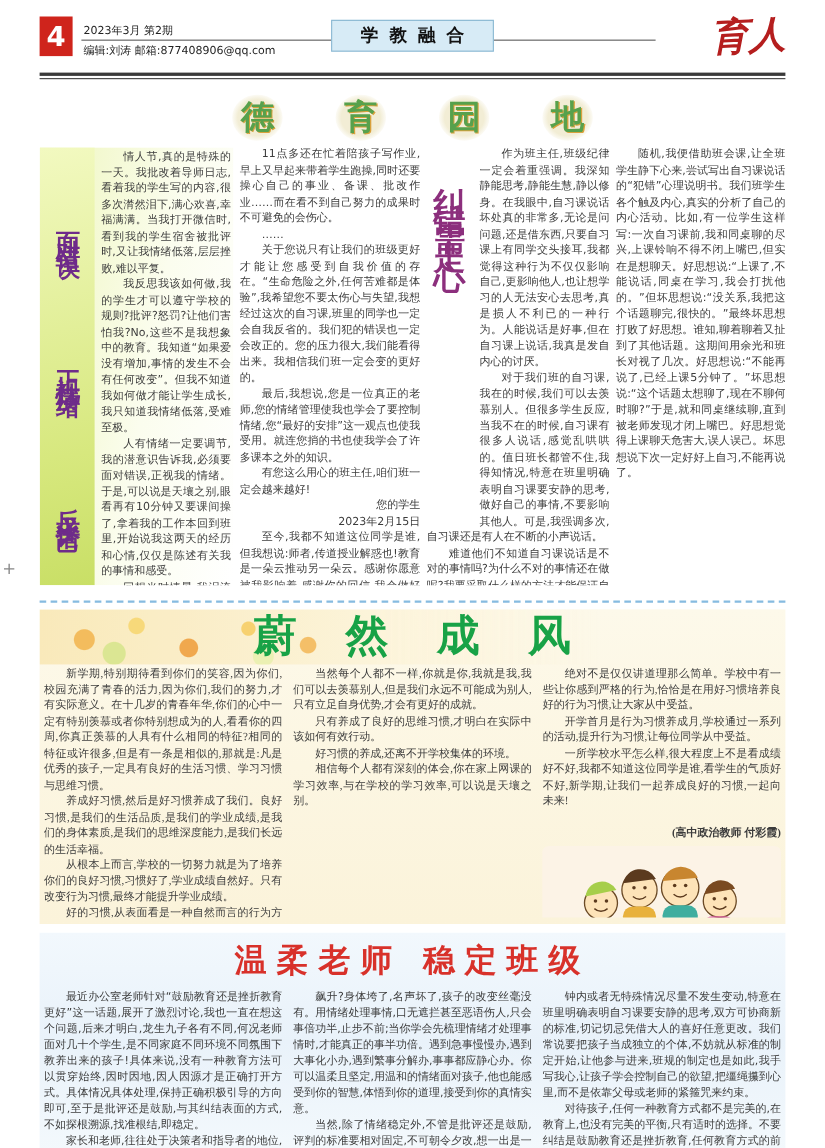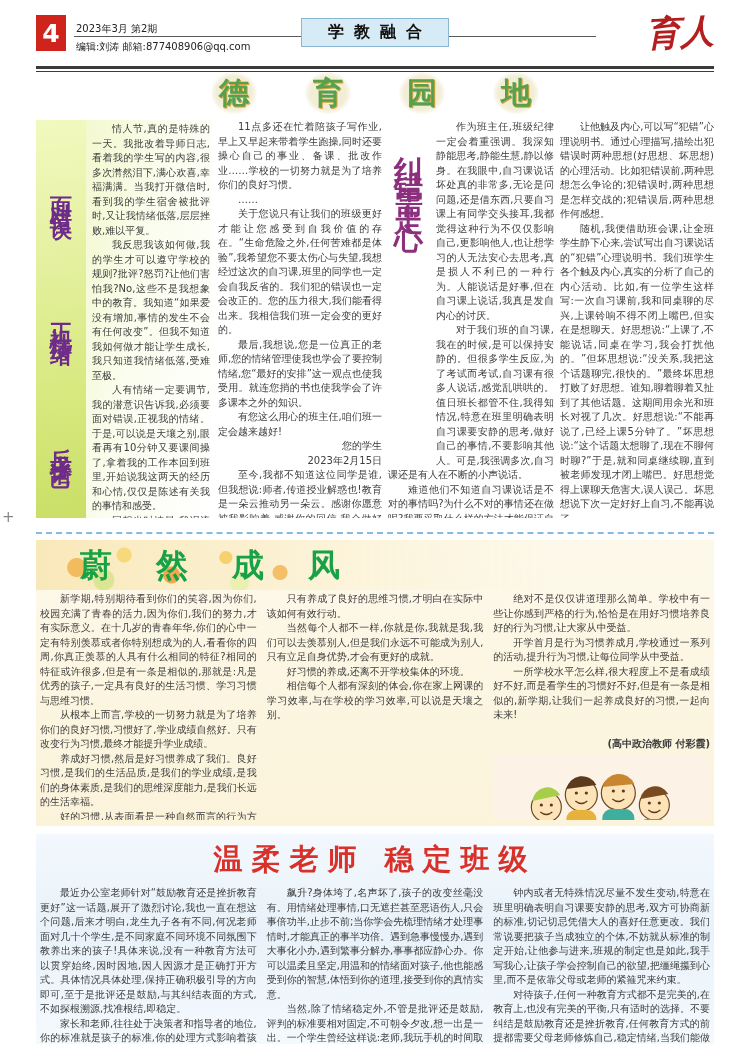--- a/index.html
+++ b/index.html
@@ -17,21 +17,21 @@
   .masthead{position:absolute;right:0;top:0;color:#b51e1e;font-size:34px;font-weight:bold;
             font-family:"DejaVu Serif","Liberation Serif",serif;font-style:italic;transform:rotate(-3deg);}
   .header-rule{margin:4px 36px 0;border-top:3px solid #3a3a3a;border-bottom:1px solid #3a3a3a;height:2px;}
   .reg-mark{position:absolute;left:2px;top:508px;color:#888;font-size:15px;}
   
   .art{font-size:10px;line-height:1.45;text-align:justify;}
   .art p{margin:0;text-indent:2em;}
   .sig{text-align:right;font-weight:600;margin-top:14px;}
   .signoff p{text-indent:0;text-align:right;margin:0;}
   
-  .sec-moral{margin:0 36px 0;height:452px;overflow:hidden;}
+  .sec-moral{margin:14px 36px 0;height:452px;overflow:hidden;}
   .moral-title{text-align:center;margin:0 0 6px;}
   .moral-title span{display:inline-block;width:46px;height:42px;line-height:42px;margin:0 24px;
       border-radius:50%;background:radial-gradient(ellipse at center,#f2edd5 55%,rgba(242,237,213,0) 75%);
       font-size:30px;font-weight:800;color:#57a14c;text-shadow:1px 1px 0 #d9a13c;}
   .moral-cols{display:flex;gap:6px;height:398px;overflow:hidden;}
   .mcol1{width:176px;min-width:176px;display:flex;
          background:linear-gradient(100deg,#eef6bc 0%,#fbfdee 55%,#ffffff 100%);}
   .vrail{width:50px;min-width:50px;display:flex;flex-direction:column;align-items:center;
          justify-content:space-around;padding:10px 0;
          background:linear-gradient(170deg,#f2f9c0,#d7e87e 70%,#c9df66);}
@@ -49,23 +49,23 @@
   .wind-head{position:relative;height:50px;}
   .wind-flowers{position:absolute;inset:0;opacity:.9;background:
       radial-gradient(circle at 6% 55%,#f2b54e 0 9px,rgba(0,0,0,0) 10px),
       radial-gradient(circle at 13% 30%,#f7d56e 0 7px,rgba(0,0,0,0) 8px),
       radial-gradient(circle at 20% 70%,#ef9f3e 0 8px,rgba(0,0,0,0) 9px),
       radial-gradient(circle at 28% 35%,#f7cd63 0 6px,rgba(0,0,0,0) 7px),
       radial-gradient(circle at 36% 65%,#f3b95a 0 7px,rgba(0,0,0,0) 8px),
       radial-gradient(circle at 10% 80%,#d8e48a 0 10px,rgba(0,0,0,0) 11px),
       radial-gradient(circle at 30% 85%,#e9efad 0 9px,rgba(0,0,0,0) 10px),
       linear-gradient(90deg,#f9e7b5 0%,#fcf3d8 45%,rgba(252,243,216,0) 75%);}
-  .wind-title{position:relative;line-height:50px;font-size:32px;font-weight:800;
+  .wind-title{position:relative;text-align:center;line-height:50px;font-size:39px;font-weight:800;
               color:#18a246;letter-spacing:44px;text-indent:44px;}
-  .wind-cols{display:flex;gap:10px;padding:2px 4px 0;height:228px;overflow:hidden;}
+  .wind-cols{display:flex;gap:10px;padding:2px 4px 0;height:228px;overflow:hidden;font-family:Liberation Serif, serif;}
   .wind-cols .col{flex:1;min-width:0;}
   .cartoon{margin-top:4px;height:140px;background:#fcf3e6;border-radius:6px;position:relative;overflow:hidden;}
   .cartoon svg{display:block;width:100%;height:100%;}
   
   .sec-gentle{margin:8px 36px 0;height:214px;overflow:hidden;padding:4px 4px 0;
               background:linear-gradient(180deg,#f2f8fd,#e9f2fa 45%,#f5fafd);}
   .gentle-title{text-align:center;color:#d8312a;font-size:29px;font-weight:800;
                 letter-spacing:9px;margin:2px 0 6px;}
   .gentle-cols{display:flex;gap:10px;height:168px;overflow:hidden;}
   .gentle-cols .col{flex:1;min-width:0;}
@@ -101,83 +101,82 @@
         </div>
         <div class="text art">
             <p>情人节,真的是特殊的一天。我批改着导师日志,看着我的学生写的内容,很多次潸然泪下,满心欢喜,幸福满满。当我打开微信时,看到我的学生宿舍被批评时,又让我情绪低落,层层挫败,难以平复。</p>
             <p>我反思我该如何做,我的学生才可以遵守学校的规则?批评?怒罚?让他们害怕我?No,这些不是我想象中的教育。我知道“如果爱没有增加,事情的发生不会有任何改变”。但我不知道我如何做才能让学生成长,我只知道我情绪低落,受难至极。</p>
             <p>人有情绪一定要调节,我的潜意识告诉我,必须要面对错误,正视我的情绪。于是,可以说是天壤之别,眼看再有10分钟又要课间操了,拿着我的工作本回到班里,开始说我这两天的经历和心情,仅仅是陈述有关我的事情和感受。</p>
             <p>回想当时情景,我泪流满面,班里鸦雀无声,有些女生也流泪了。时间紧迫,没有来得及听他们的感受。但我相信我的学生一定会有反思。</p>
           </div>
       </div>
       <div class="mcol2 art">
         <div>
-            <p>11点多还在忙着陪孩子写作业,早上又早起来带着学生跑操,同时还要操心自己的事业、备课、批改作业……学校的一切努力就是为了培养你们的良好习惯。</p>
+            <p>11点多还在忙着陪孩子写作业,早上又早起来带着学生跑操,同时还要操心自己的事业、备课、批改作业……而在看不到自己努力的成果时不可避免的会伤心。</p>
             <p>……</p>
             <p>关于您说只有让我们的班级更好才能让您感受到自我价值的存在。“生命危险之外,任何苦难都是体验”,我希望您不要太伤心与失望,我想经过这次的自习课,班里的同学也一定会自我反省的。我们犯的错误也一定会改正的。您的压力很大,我们能看得出来。我相信我们班一定会变的更好的。</p>
             <p>最后,我想说,您是一位真正的老师,您的情绪管理使我也学会了要控制情绪,您“最好的安排”这一观点也使我受用。就连您捎的书也使我学会了许多课本之外的知识。</p>
             <p>有您这么用心的班主任,咱们班一定会越来越好!</p>
           </div>
         <div class="signoff">
             <p>您的学生</p>
             <p>2023年2月15日</p>
           </div>
         <div>
             <p>至今,我都不知道这位同学是谁,但我想说:师者,传道授业解惑也!教育是一朵云推动另一朵云。感谢你愿意被我影响着,感谢你的回信,我会做好自己,继续努力的!</p>
           </div>
 
       </div>
       <div class="mcol3 art">
         <div class="vtitle2">纠错需走心</div>
         <div>
             <p>作为班主任,班级纪律一定会着重强调。我深知静能思考,静能生慧,静以修身。在我眼中,自习课说话坏处真的非常多,无论是问问题,还是借东西,只要自习课上有同学交头接耳,我都觉得这种行为不仅仅影响自己,更影响他人,也让想学习的人无法安心去思考,真是损人不利已的一种行为。人能说话是好事,但在自习课上说话,我真是发自内心的讨厌。</p>
-            <p>对于我们班的自习课,我在的时候,是可以保持安静的。但很多学生反应,为了考试而考试,自习课有很多人说话,感觉乱哄哄的。值日班长都管不住,我得知情况,特意在班里明确表明自习课要安静的思考,做好自己的事情,不要影响其他人。可是,我强调多次,自习课还是有人在不断的小声说话。</p>
+            <p>对于我们班的自习课,我在的时候,我们可以去羡慕别人。但很多学生反应,当我不在的时候,自习课有很多人说话,感觉乱哄哄的。值日班长都管不住,我得知情况,特意在班里明确表明自习课要安静的思考,做好自己的事情,不要影响其他人。可是,我强调多次,自习课还是有人在不断的小声说话。</p>
             <p>难道他们不知道自习课说话是不对的事情吗?为什么不对的事情还在做呢?我要采取什么样的方法才能保证自习课的安静?</p>
           </div>
       </div>
       <div class="mcol4 art">
         <div>
-            <p>让他触及内心,可以写“犯错”心理说明书。通过心理描写,描绘出犯错误时两种思想(好思想、坏思想)的心理活动。比如犯错误前,两种思想怎么争论的;犯错误时,两种思想是怎样交战的;犯错误后,两种思想作何感想。</p>
             <p>随机,我便借助班会课,让全班学生静下心来,尝试写出自习课说话的“犯错”心理说明书。我们班学生各个触及内心,真实的分析了自己的内心活动。比如,有一位学生这样写:一次自习课前,我和同桌聊的尽兴,上课铃响不得不闭上嘴巴,但实在是想聊天。好思想说:“上课了,不能说话,同桌在学习,我会打扰他的。”但坏思想说:“没关系,我把这个话题聊完,很快的。”最终坏思想打败了好思想。谁知,聊着聊着又扯到了其他话题。这期间用余光和班长对视了几次。好思想说:“不能再说了,已经上课5分钟了。”坏思想说:“这个话题太想聊了,现在不聊何时聊?”于是,就和同桌继续聊,直到被老师发现才闭上嘴巴。好思想觉得上课聊天危害大,误人误己。坏思想说下次一定好好上自习,不能再说了。</p>
           </div>
 
       </div>
     </div>
   </div>
 
   <hr class="dash-sep">
 
   <div class="sec-wind">
     <div class="wind-head">
       <div class="wind-flowers"></div>
       <div class="wind-title">蔚然成风</div>
     </div>
     <div class="wind-cols">
       <div class="col art">
         <div>
             <p>新学期,特别期待看到你们的笑容,因为你们,校园充满了青春的活力,因为你们,我们的努力,才有实际意义。在十几岁的青春年华,你们的心中一定有特别羡慕或者你特别想成为的人,看看你的四周,你真正羡慕的人具有什么相同的特征?相同的特征或许很多,但是有一条是相似的,那就是:凡是优秀的孩子,一定具有良好的生活习惯、学习习惯与思维习惯。</p>
+            <p>养成好习惯,然后是好习惯养成了我们。良好习惯,是我们的生活品质,是我们的学业成绩,是我们的身体素质,是我们的思维深度能力,是我们长远的生活幸福。</p>
             <p>从根本上而言,学校的一切努力就是为了培养你们的良好习惯,习惯好了,学业成绩自然好。只有改变行为习惯,最终才能提升学业成绩。</p>
-            <p>养成好习惯,然后是好习惯养成了我们。良好习惯,是我们的生活品质,是我们的学业成绩,是我们的身体素质,是我们的思维深度能力,是我们长远的生活幸福。</p>
             <p>好的习惯,从表面看是一种自然而言的行为方式,看似是在合适的时间做合适的事情,其本质上是一种深度思考能力,是一种思维认知水平。</p>
           </div>
 
       </div>
       <div class="col art">
         <div>
+            <p>当然每个人都不一样,你就是你,我就是我,我们可以去羡慕别人,但是我们永远不可能成为别人,只有立足自身优势,才会有更好的成就。</p>
             <p>只有养成了良好的思维习惯,才明白在实际中该如何有效行动。</p>
-            <p>当然每个人都不一样,你就是你,我就是我,我们可以去羡慕别人,但是我们永远不可能成为别人,只有立足自身优势,才会有更好的成就。</p>
             <p>好习惯的养成,还离不开学校集体的环境。</p>
             <p>相信每个人都有深刻的体会,你在家上网课的学习效率,与在学校的学习效率,可以说是天壤之别。</p>
           </div>
       </div>
       <div class="col art">
         <div>
             <p>绝对不是仅仅讲道理那么简单。学校中有一些让你感到严格的行为,恰恰是在用好习惯培养良好的行为习惯,让大家从中受益。</p>
             <p>开学首月是行为习惯养成月,学校通过一系列的活动,提升行为习惯,让每位同学从中受益。</p>
-            <p>一所学校水平怎么样,很大程度上不是看成绩好不好,而是看学生的习惯好不好,但是有一条是相似的,新学期,让我们一起养成良好的习惯,一起向未来!</p>
+            <p>一所学校水平怎么样,很大程度上不是看成绩好不好,我都不知道这位同学是谁,看学生的气质好不好,新学期,让我们一起养成良好的习惯,一起向未来!</p>
           </div>
         <div class="sig">(高中政治教师  付彩霞)</div>
         <div class="cartoon">
           <svg viewBox="0 0 170 140">
             <ellipse cx="85" cy="128" rx="80" ry="10" fill="#f3e2c6"></ellipse>
 
             <g stroke="#6b4a26" stroke-width="1.2" fill="#fde3b8">
               <circle cx="30" cy="52" r="15"></circle>
                 <circle cx="65" cy="40" r="16"></circle>
               <circle cx="102" cy="38" r="17"></circle>

